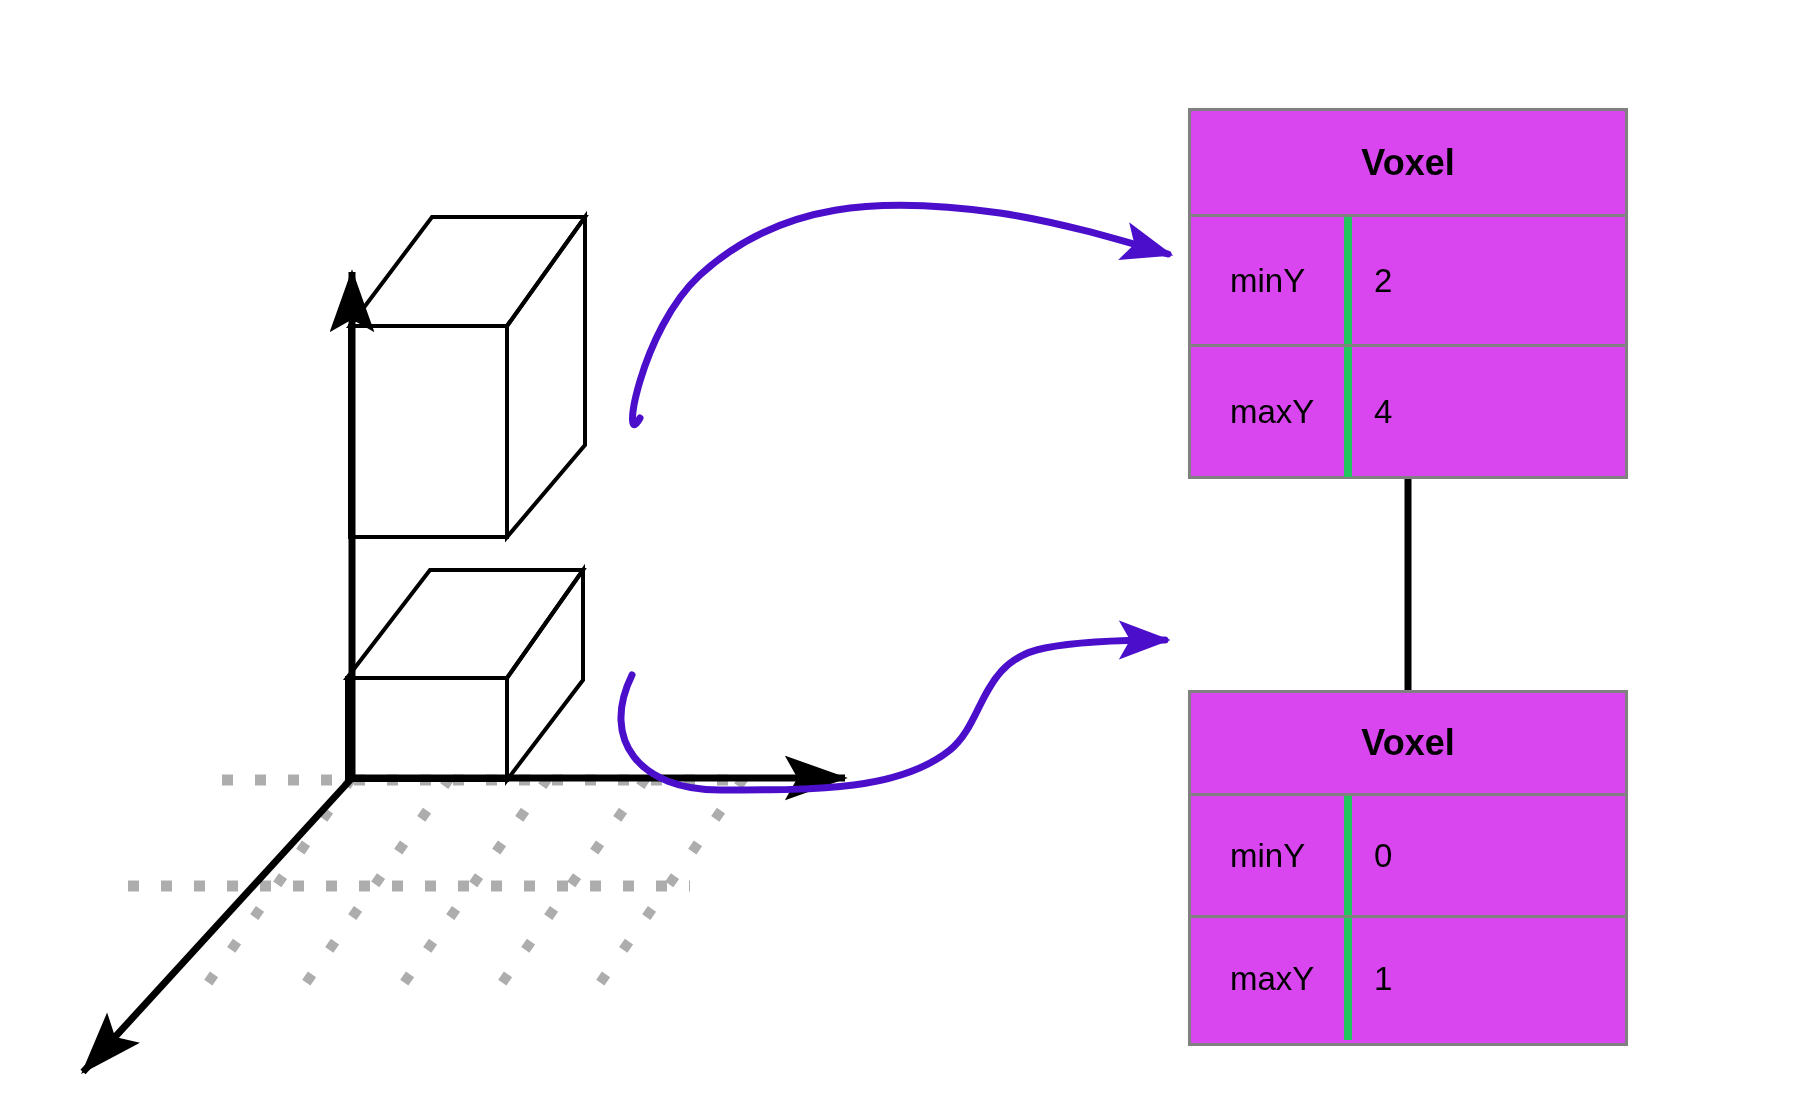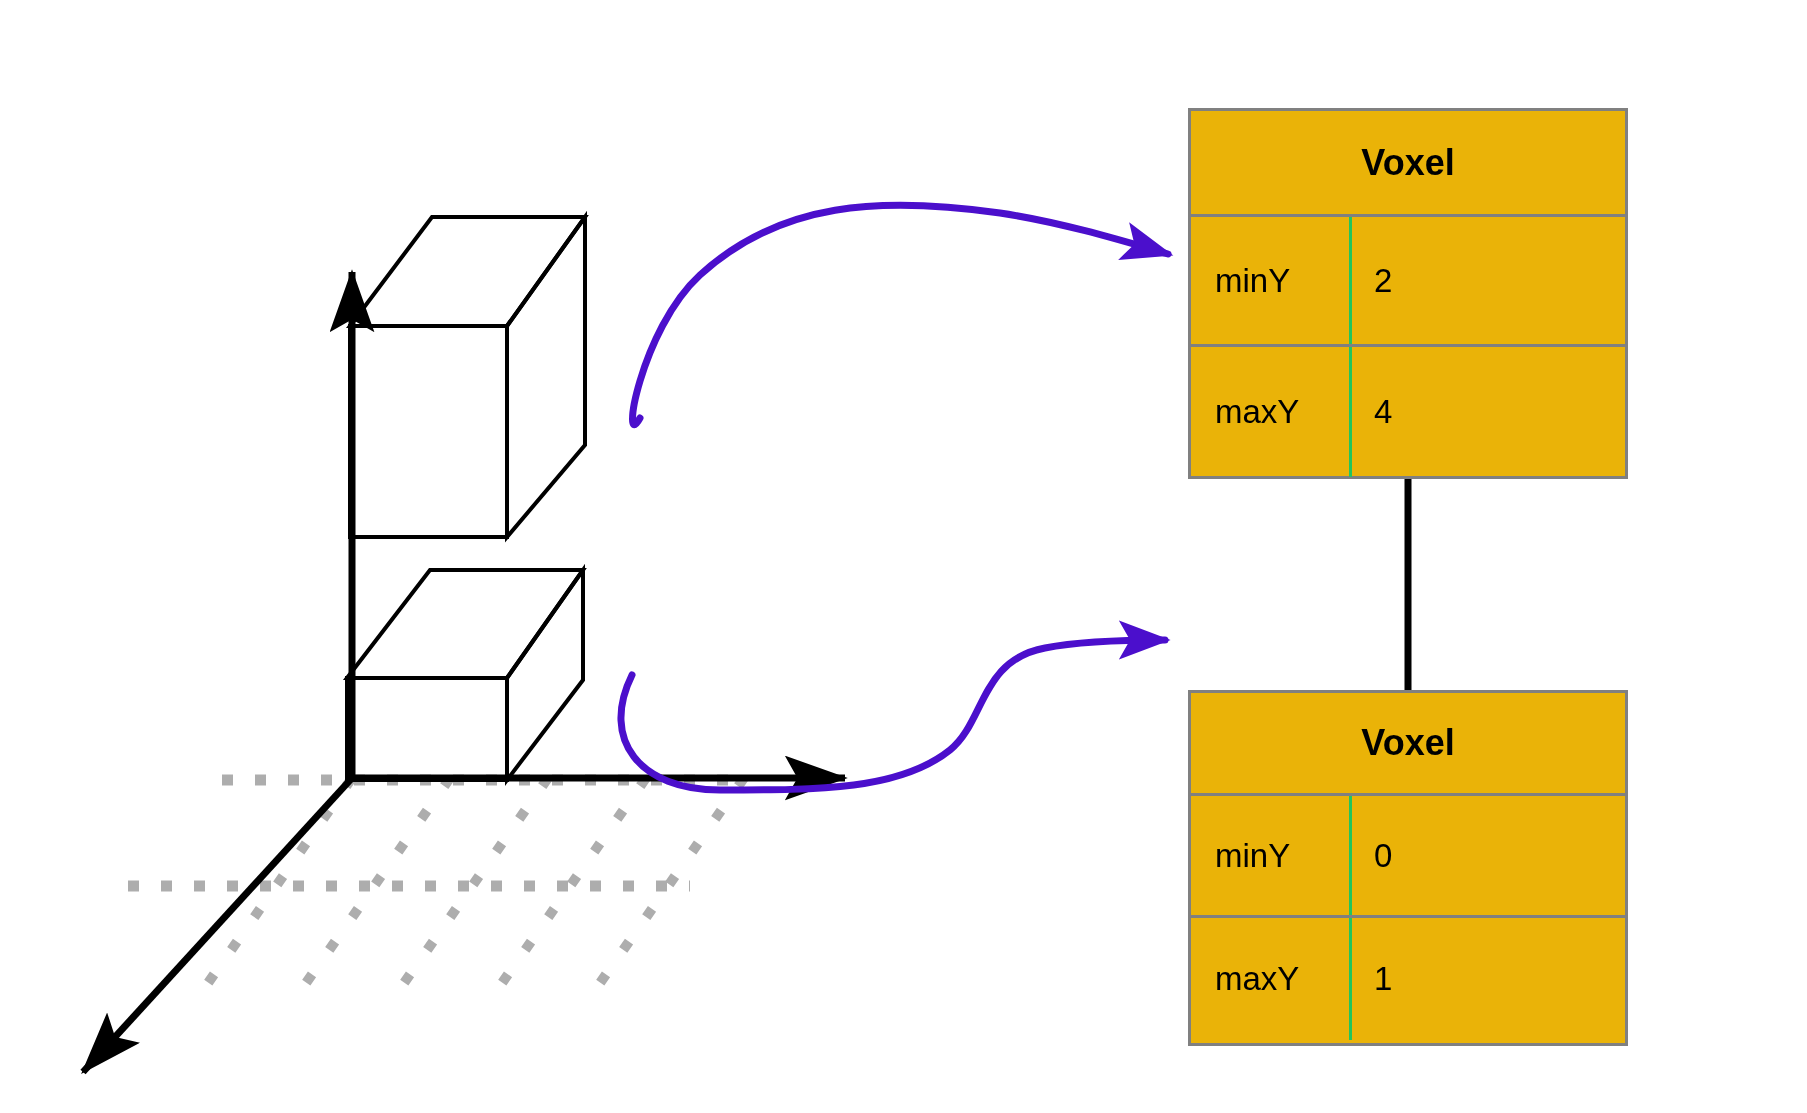--- a/index.html
+++ b/index.html
@@ -19,21 +19,21 @@
     position: absolute;
     left: 0;
     top: 0;
     width: 1807px;
     height: 1113px;
   }
   .uml-table {
     position: absolute;
     box-sizing: border-box;
     border: 3px solid #808080;
-    background: #eab308;
+    background: #d946ef;
   }
   .uml-header {
     box-sizing: border-box;
     width: 100%;
     text-align: center;
     font-weight: bold;
     color: #000000;
     border-bottom: 3px solid #808080;
     display: flex;
     align-items: center;
@@ -43,24 +43,24 @@
     box-sizing: border-box;
     width: 100%;
     display: flex;
     border-bottom: 3px solid #808080;
   }
   .uml-row.last {
     border-bottom: none;
   }
   .uml-cell-name {
     box-sizing: border-box;
-    border-right: 3px solid #22c55e;
+    border-right: 8px solid #22c55e;
     display: flex;
     align-items: center;
-    padding-left: 24px;
+    padding-left: 39px;
     color: #000000;
   }
   .uml-cell-value {
     box-sizing: border-box;
     display: flex;
     align-items: center;
     padding-left: 22px;
     color: #000000;
     flex: 1;
   }

